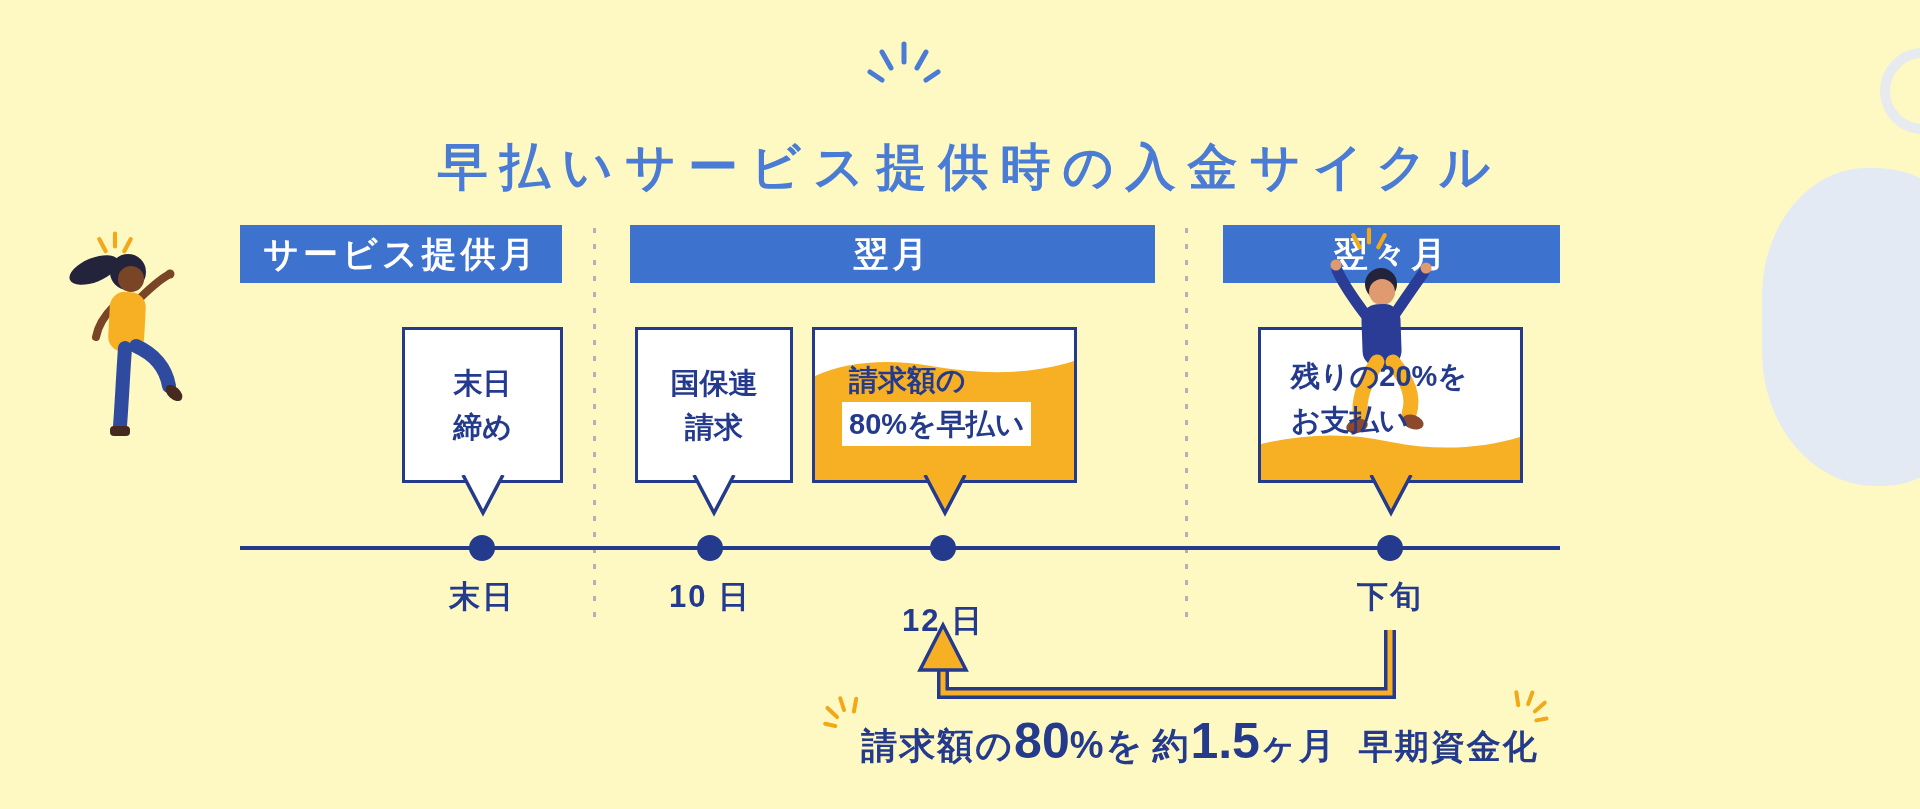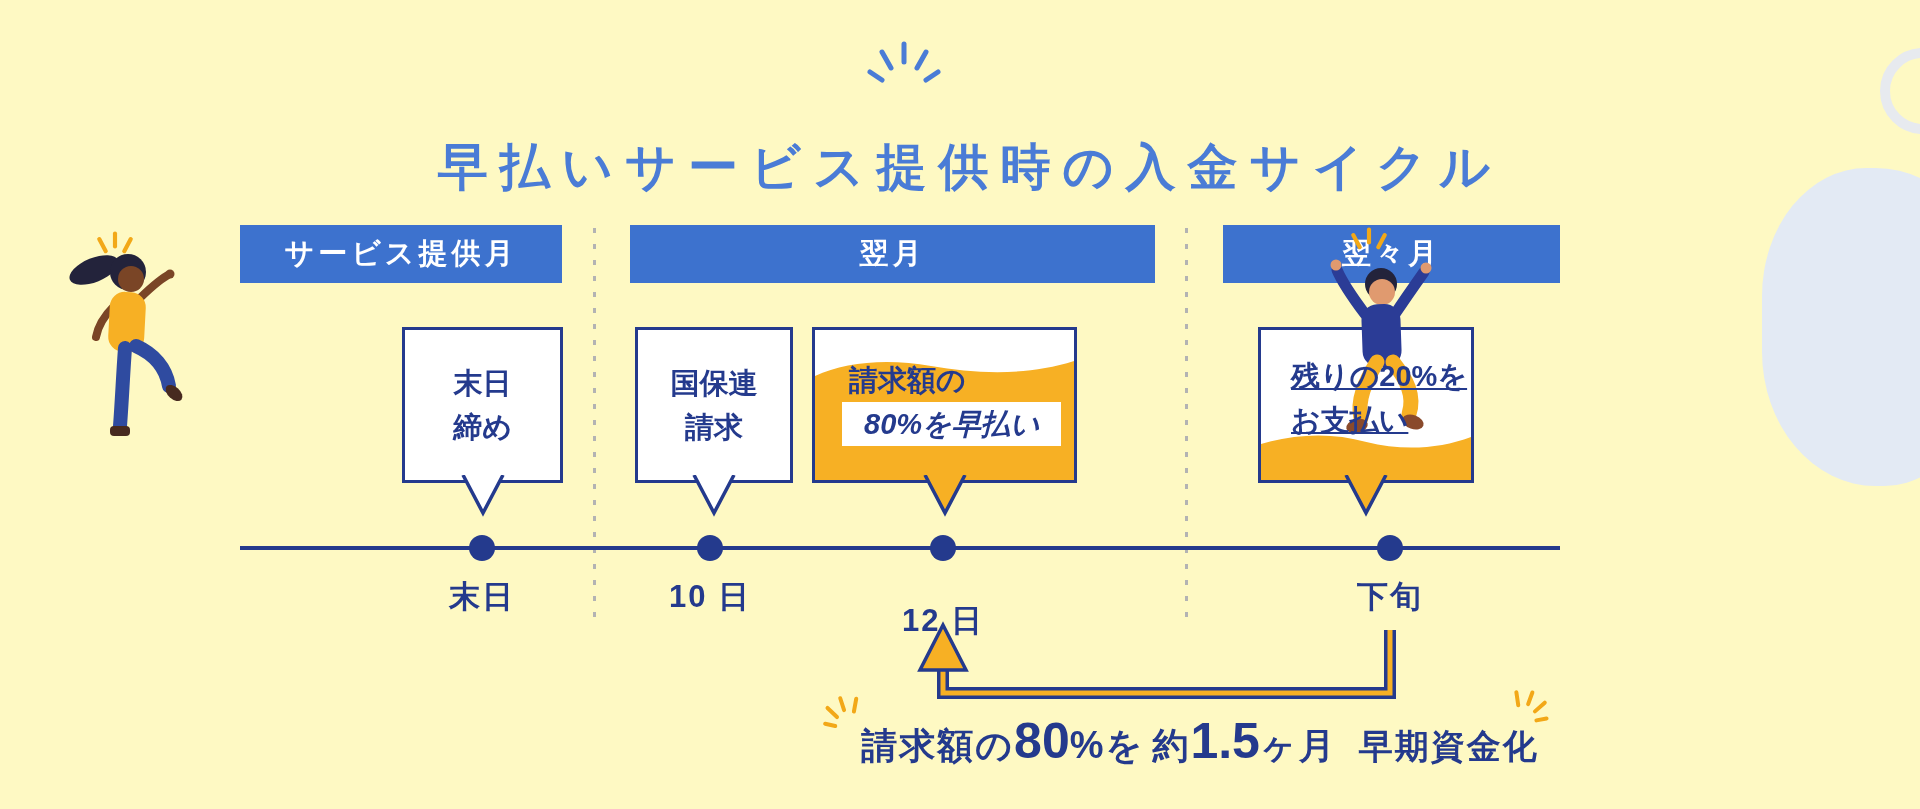--- a/index.html
+++ b/index.html
@@ -20,21 +20,21 @@
     position:absolute;left:340px;top:134px;width:1260px;
     text-align:center;font-size:50px;font-weight:bold;
     letter-spacing:12px;color:var(--title-blue);white-space:nowrap;
   }
   .title-sparkle{position:absolute;left:862px;top:36px;}
 
   
   .bar{
     position:absolute;top:225px;height:58px;background:var(--bar-blue);
     display:flex;align-items:center;justify-content:center;
-    color:#fff;font-size:29px;font-weight:bold;letter-spacing:4px;
+    color:#fff;font-size:35px;font-weight:bold;letter-spacing:4px;
   }
   .bar1{left:240px;width:322px;}
   .bar2{left:630px;width:525px;}
   .bar3{left:1223px;width:337px;}
 
   
   .divider{
     position:absolute;top:228px;height:390px;width:3px;
     background:repeating-linear-gradient(180deg,var(--divider-gray) 0 5px,transparent 5px 16px);
   }
@@ -43,26 +43,26 @@
 
   
   .card{
     position:absolute;top:327px;height:156px;background:#fff;
     border:3px solid var(--navy);color:var(--navy);
     font-size:29px;font-weight:bold;line-height:44px;
   }
   .card1{left:402px;width:161px;}
   .card2{left:635px;width:158px;}
   .card3{left:812px;width:265px;}
-  .card4{left:1258px;width:216px;text-decoration:underline;}
+  .card4{left:1258px;width:265px;}
   .card-center{display:flex;flex-direction:column;align-items:center;justify-content:center;height:100%;}
   .card-inner{position:relative;z-index:2;padding:28px 0 0 34px;}
   .card4 .card-inner{padding:24px 0 0 30px;}
   .wave-svg{position:absolute;left:0;bottom:0;width:100%;height:100%;z-index:1;}
-  .hl-white{display:inline-block;background:#fff;padding:0 22px;margin-left:-7px;font-style:italic;}
+  .hl-white{display:inline-block;background:#fff;padding:0 7px;margin-left:-7px;}
 
   
   .tail{position:absolute;left:50%;transform:translateX(-50%);bottom:-37px;z-index:3;}
   .tail path{stroke:var(--navy);stroke-width:3.5;}
   .tail-white path{fill:#fff;}
   .tail-yellow path{fill:var(--accent-yellow);}
 
   
   .timeline{position:absolute;left:240px;top:546px;width:1320px;height:4px;background:var(--navy);}
   .dot{position:absolute;top:535px;width:26px;height:26px;border-radius:50%;background:var(--navy);}

